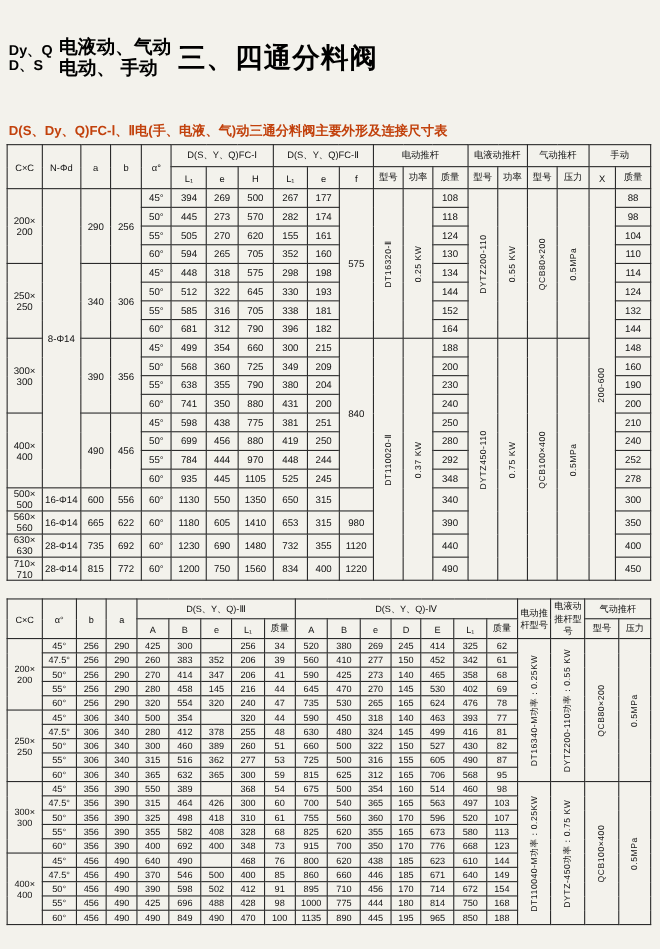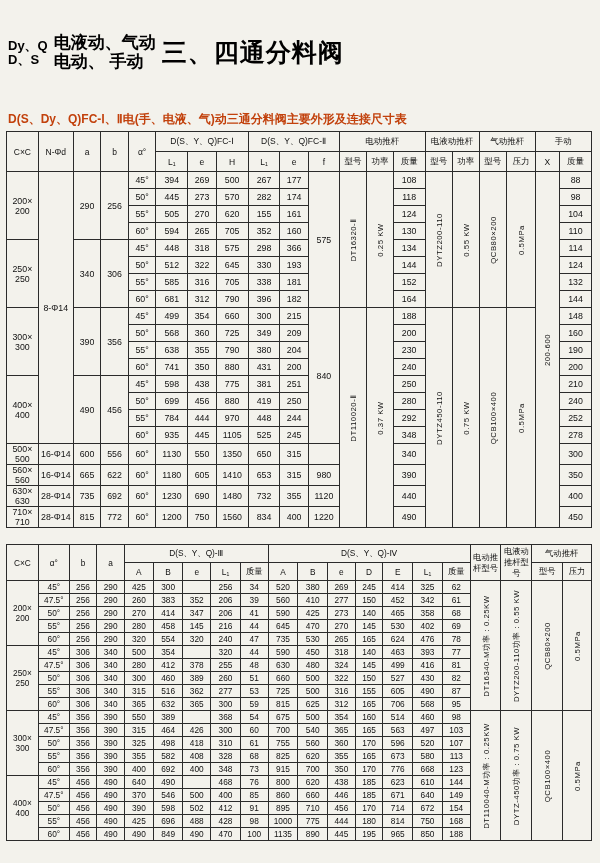--- a/index.html
+++ b/index.html
@@ -165,21 +165,21 @@
           <tr>
             <td rowspan="4">250×
 250</td>
             <td rowspan="4">340</td>
             <td rowspan="4">306</td>
             <td>45°</td>
             <td>448</td>
             <td>318</td>
             <td>575</td>
             <td>298</td>
-            <td>366</td>
+            <td>198</td>
             <td>134</td>
             <td>114</td>
           </tr>
           <tr>
             <td>50°</td>
             <td>512</td>
             <td>322</td>
             <td>645</td>
             <td>330</td>
             <td>193</td>

